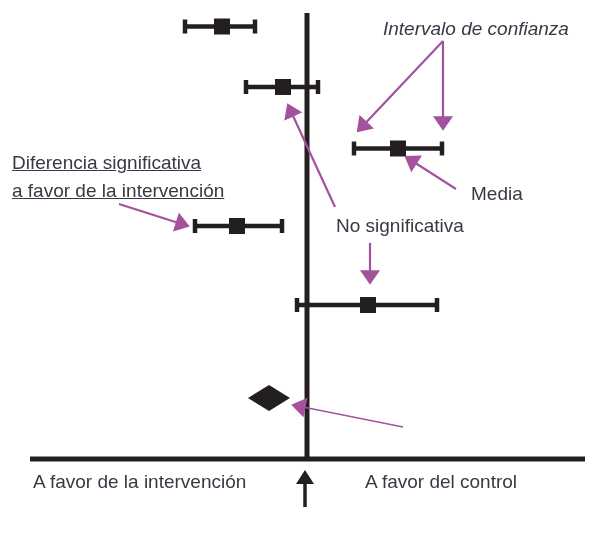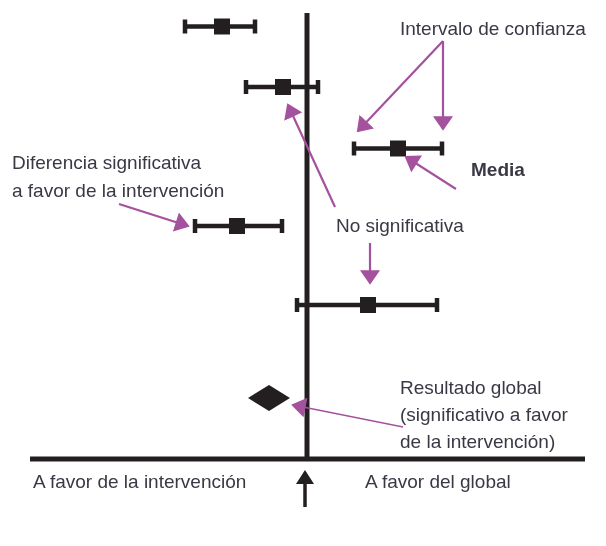--- a/index.html
+++ b/index.html
@@ -13,21 +13,21 @@
   }
   .canvas svg { position: absolute; left: 0; top: 0; }
   .label {
     position: absolute;
     color: #3A3845;
     font-size: 19px;
     line-height: 27px;
     white-space: nowrap;
   }
   .multiline div { white-space: nowrap; }
-  .dif-label { line-height: 28px; }
+  .dif-label { line-height: 28px; text-decoration: underline; }
 </style>
 </head>
 <body>
 
 <div class="canvas">
 
   <svg width="606" height="546" viewBox="0 0 606 546">
     <defs>
       <marker id="ah" viewBox="0 0 8 11" refX="7" refY="5.5" markerWidth="15" markerHeight="20" orient="auto" markerUnits="userSpaceOnUse">
         <path d="M0,0 L8,5.5 L0,11 Z" fill="#A4519E"></path>
@@ -82,35 +82,30 @@
     <line x1="370" y1="243" x2="370" y2="283" stroke="#A4519E" stroke-width="2.2" marker-end="url(#ah)"></line>
     <line x1="119" y1="204" x2="188" y2="226" stroke="#A4519E" stroke-width="2.2" marker-end="url(#ah)"></line>
     <line x1="403" y1="427" x2="293" y2="405" stroke="#A4519E" stroke-width="1.4" marker-end="url(#ah)"></line>
 
     <g>
       <line x1="305" y1="507" x2="305" y2="482" stroke="#231F20" stroke-width="3.5"></line>
       <polygon points="305,470 296,484 314,484" fill="#231F20"></polygon>
     </g>
   </svg>
 
-  <div class="label" style="left:400px; top:15px;">Intervalo de confianza</div>
+  <div class="label" style="left:383px; top:15px;font-style:italic;">Intervalo de confianza</div>
 
-  <div class="label" style="left:471px; top:156px;font-weight:bold;">Media</div>
+  <div class="label" style="left:471px; top:180px;">Media</div>
 
   <div class="label" style="left:336px; top:212px;">No significativa</div>
 
   <div class="label multiline dif-label" style="left:12px; top:149px;">
     <div>Diferencia significativa</div>
     <div>a favor de la intervención</div>
   </div>
 
-  <div class="label multiline" style="left:400px; top:374px;">
-    <div>Resultado global</div>
-    <div>(significativo a favor</div>
-    <div>de la intervención)</div>
-  </div>
 
   <div class="label" style="left:33px; top:468px;">A favor de la intervención</div>
 
-  <div class="label" style="left:365px; top:468px;">A favor del global</div>
+  <div class="label" style="left:365px; top:468px;">A favor del control</div>
 
 
 </div>
 
 </body></html>

